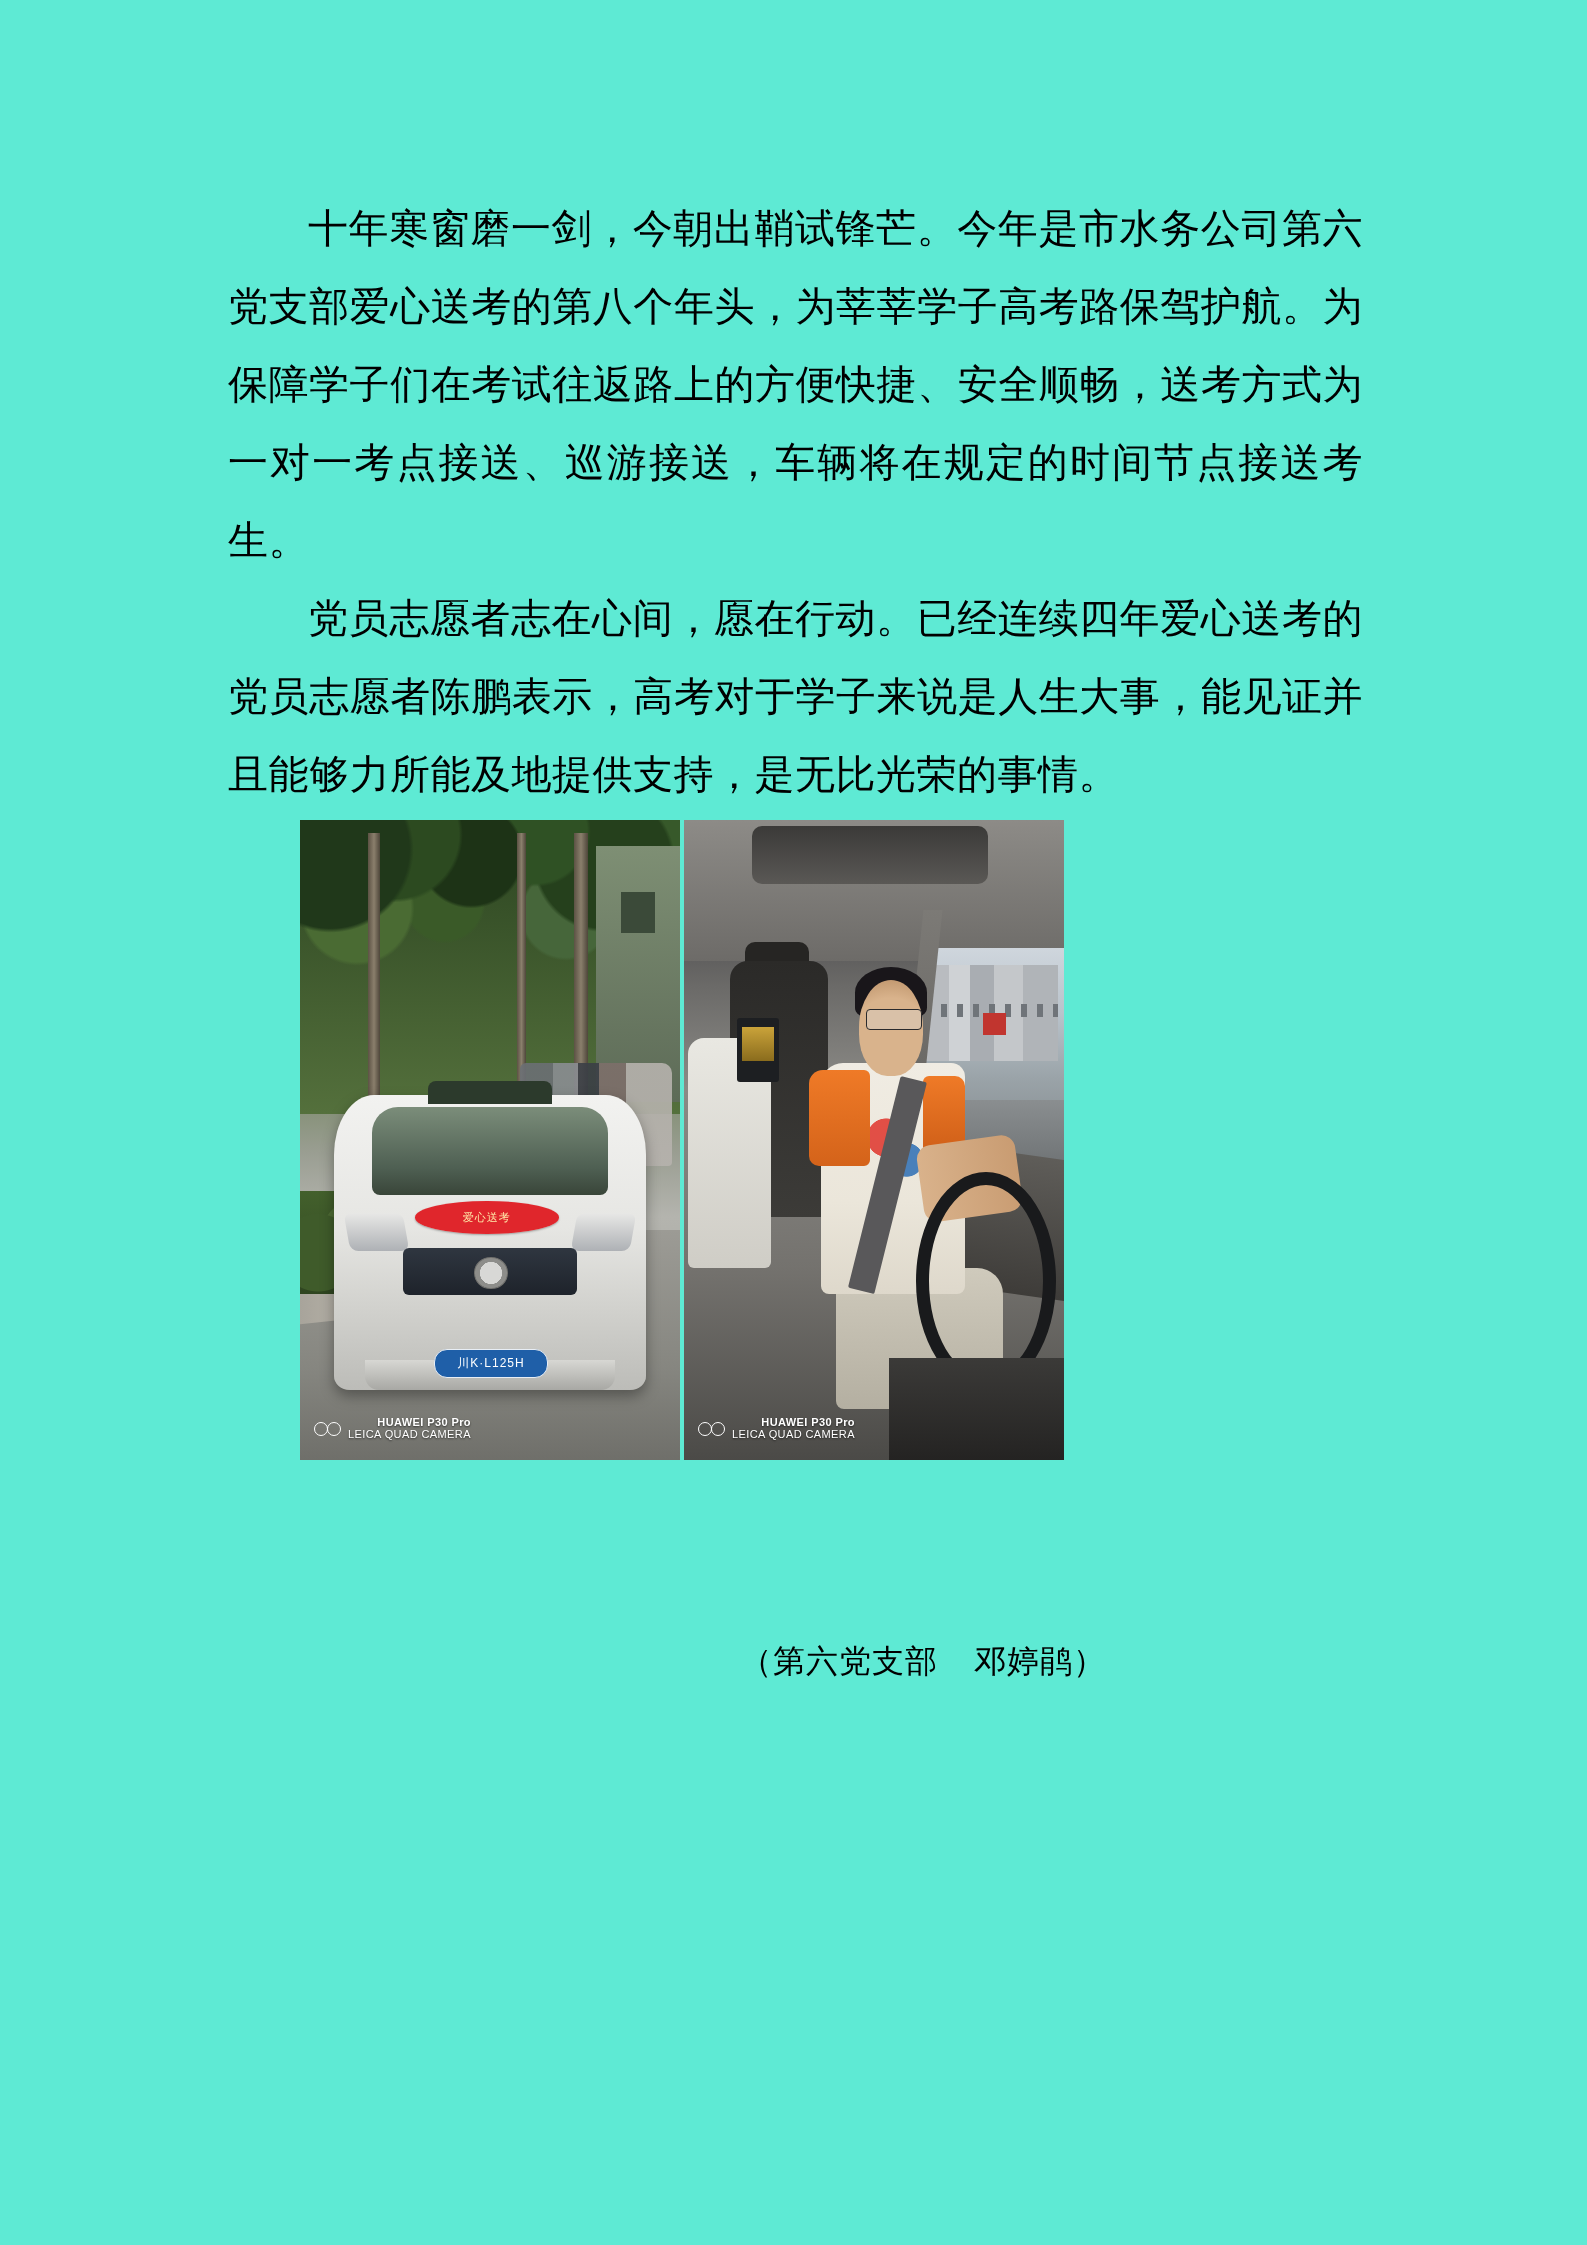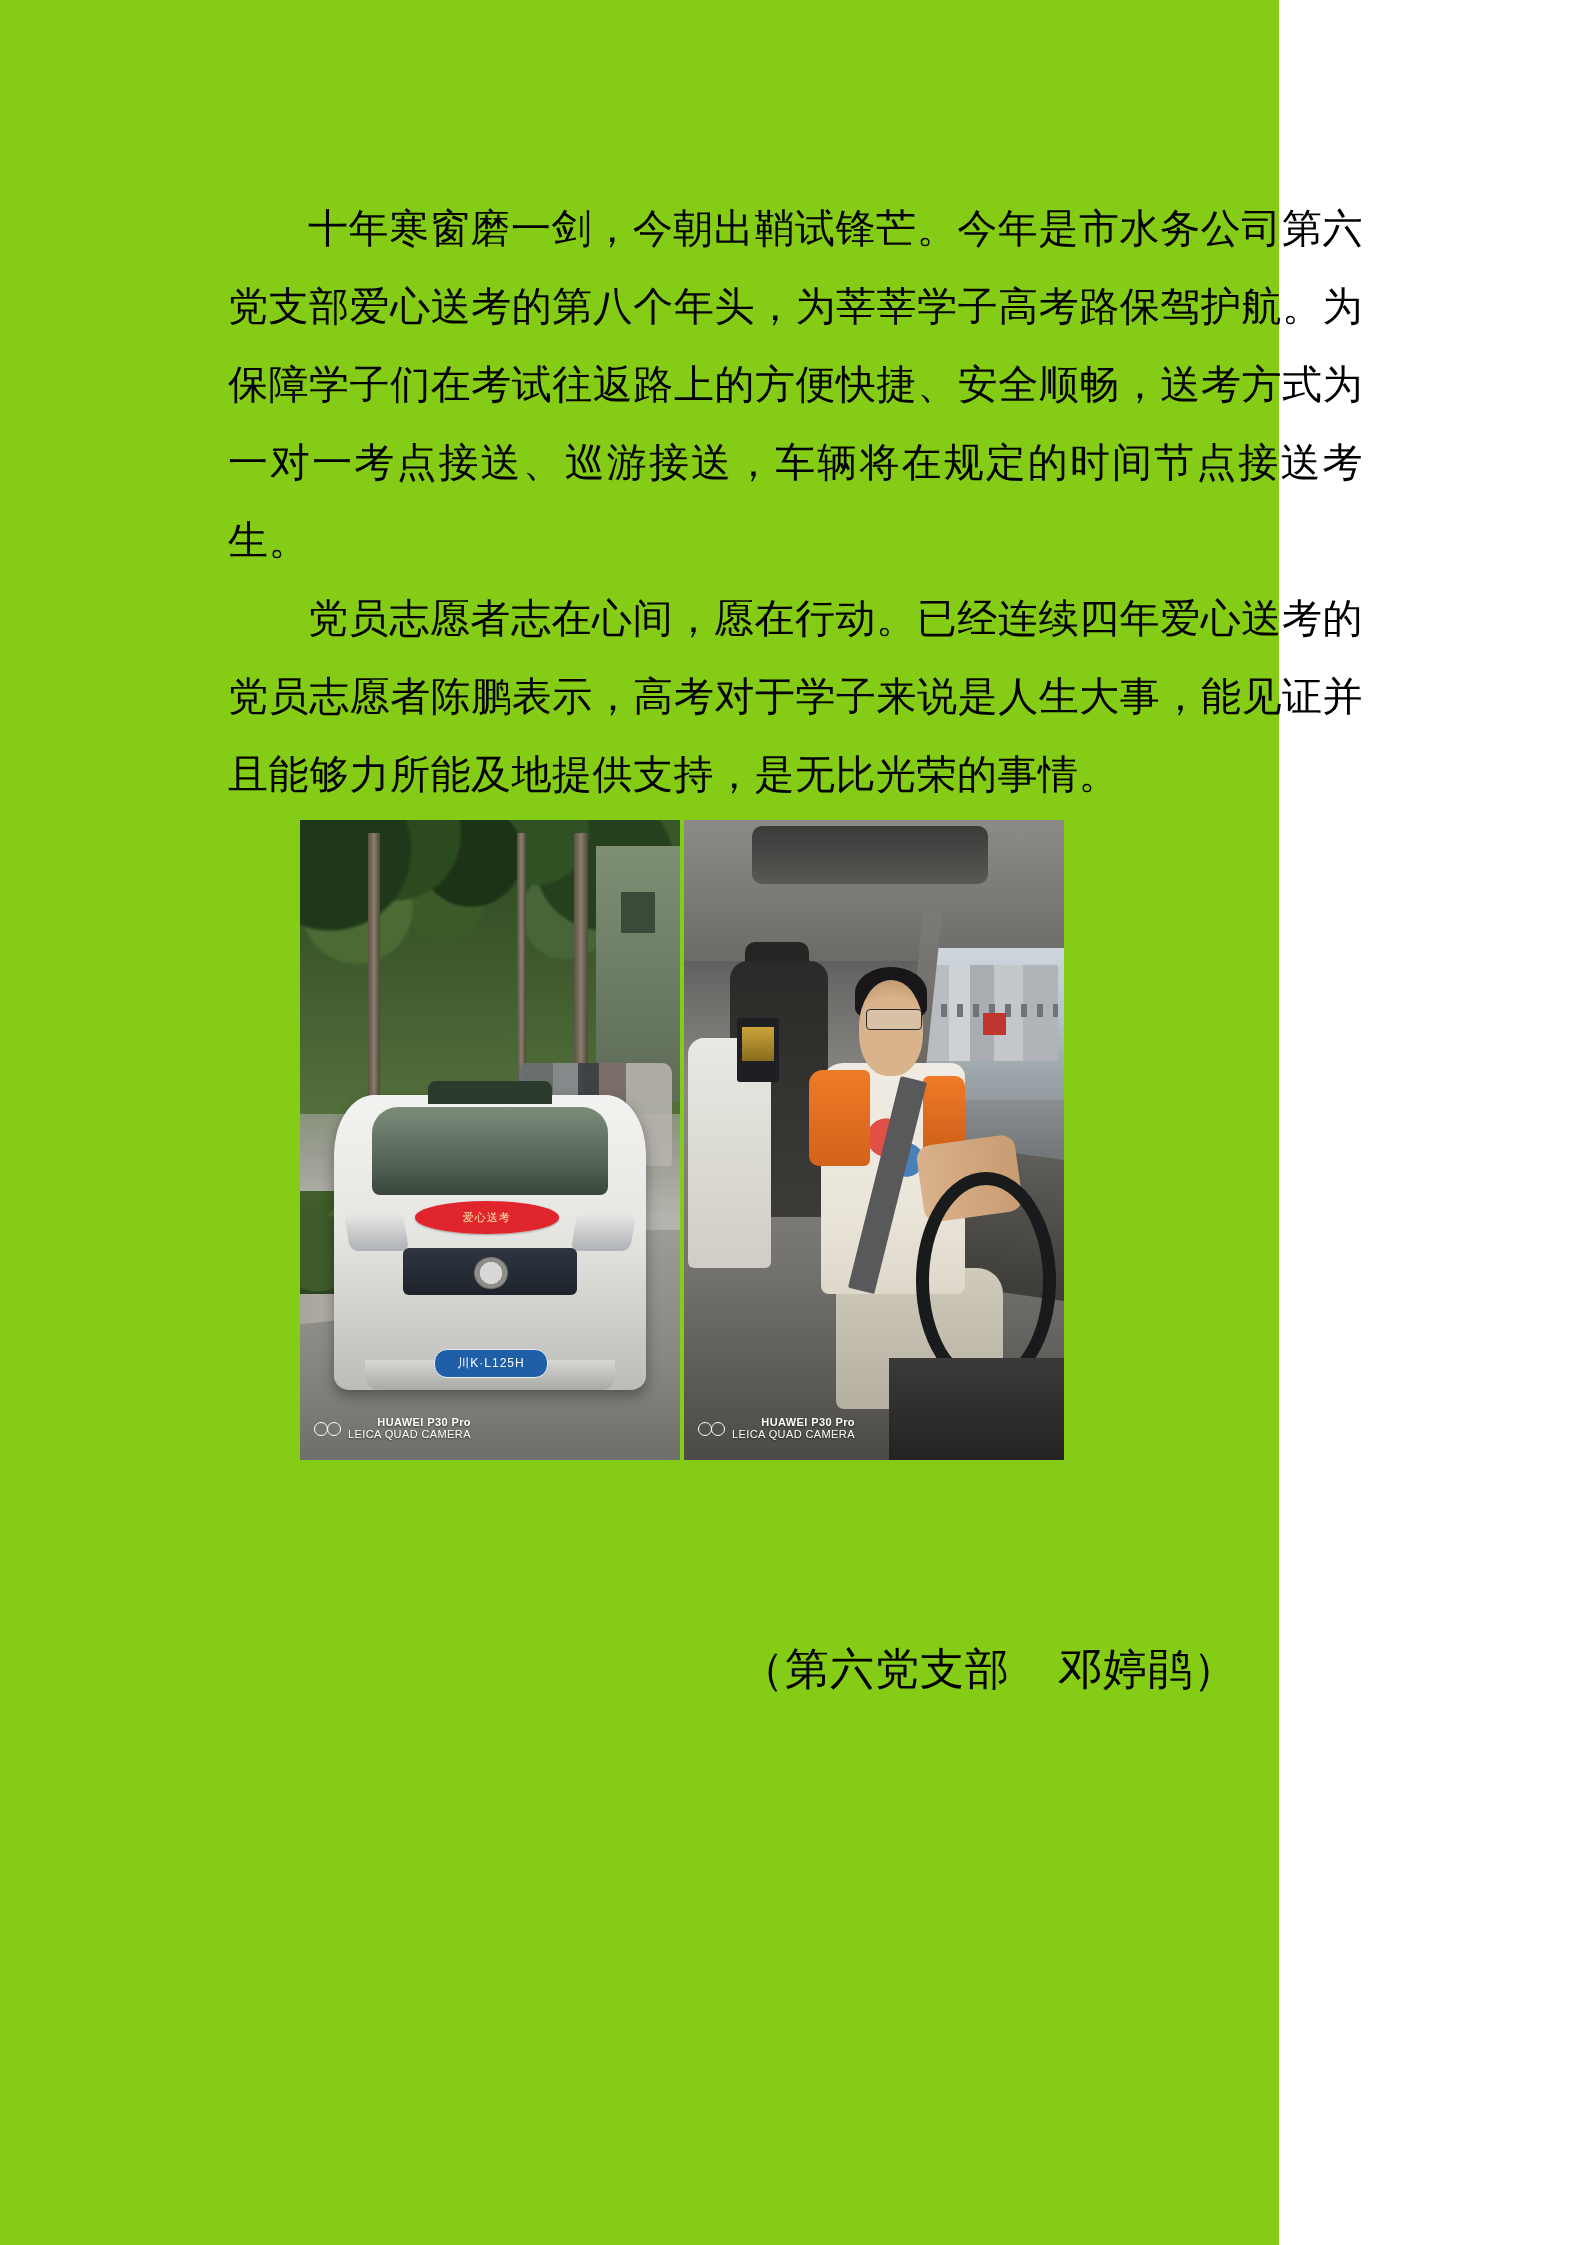--- a/index.html
+++ b/index.html
@@ -11,23 +11,23 @@
     width: 1587px;
     height: 2245px;
     font-family: "Liberation Serif", "DejaVu Serif", serif;
     color: #000000;
     position: relative;
     overflow: hidden;
   }
   .page {
     position: absolute;
     left: 0; top: 0;
-    width: 1279px;
+    width: 1587px;
     height: 2245px;
-    background: #84cc16;
+    background: #5eead4;
   }
   .content {
     position: absolute;
     left: 228px;
     top: 190px;
     width: 1135px;
   }
   .para {
     font-size: 40px;
     line-height: 78px;
@@ -339,21 +339,21 @@
   .watermark .lens:before { left: 0; }
   .watermark .lens:after { left: 13px; }
   .watermark .wm-lines { line-height: 12px; text-align: right; }
   .watermark .wm-l1 { font-size: 11px; font-weight: bold; letter-spacing: .4px; }
   .watermark .wm-l2 { font-size: 11px; letter-spacing: .4px; }
 
   .signature {
     position: absolute;
     left: 740px;
     top: 1640px;
-    font-size: 44px;
+    font-size: 32px;
     letter-spacing: 1px;
     white-space: pre;
     text-align: right;
   }
 </style>
 </head>
 <body>
 
 <div class="page">
 

